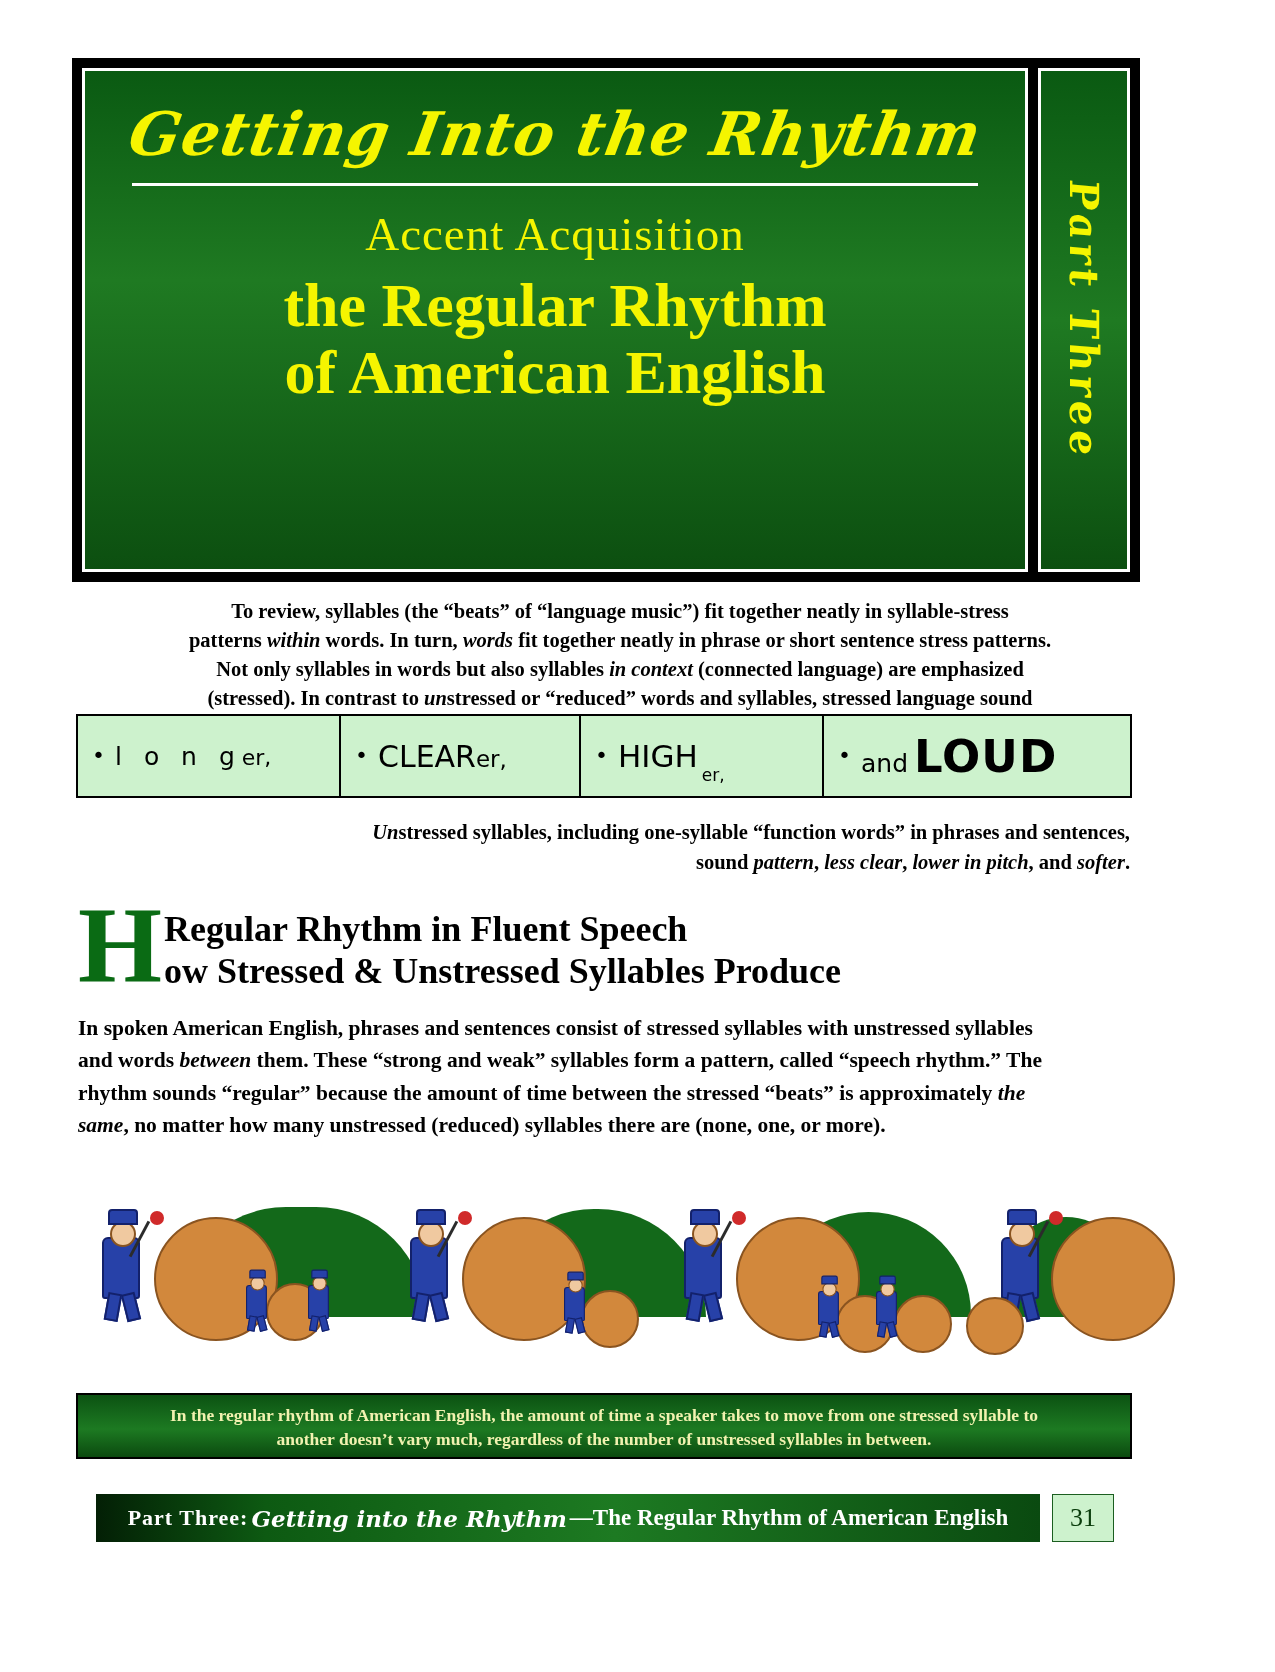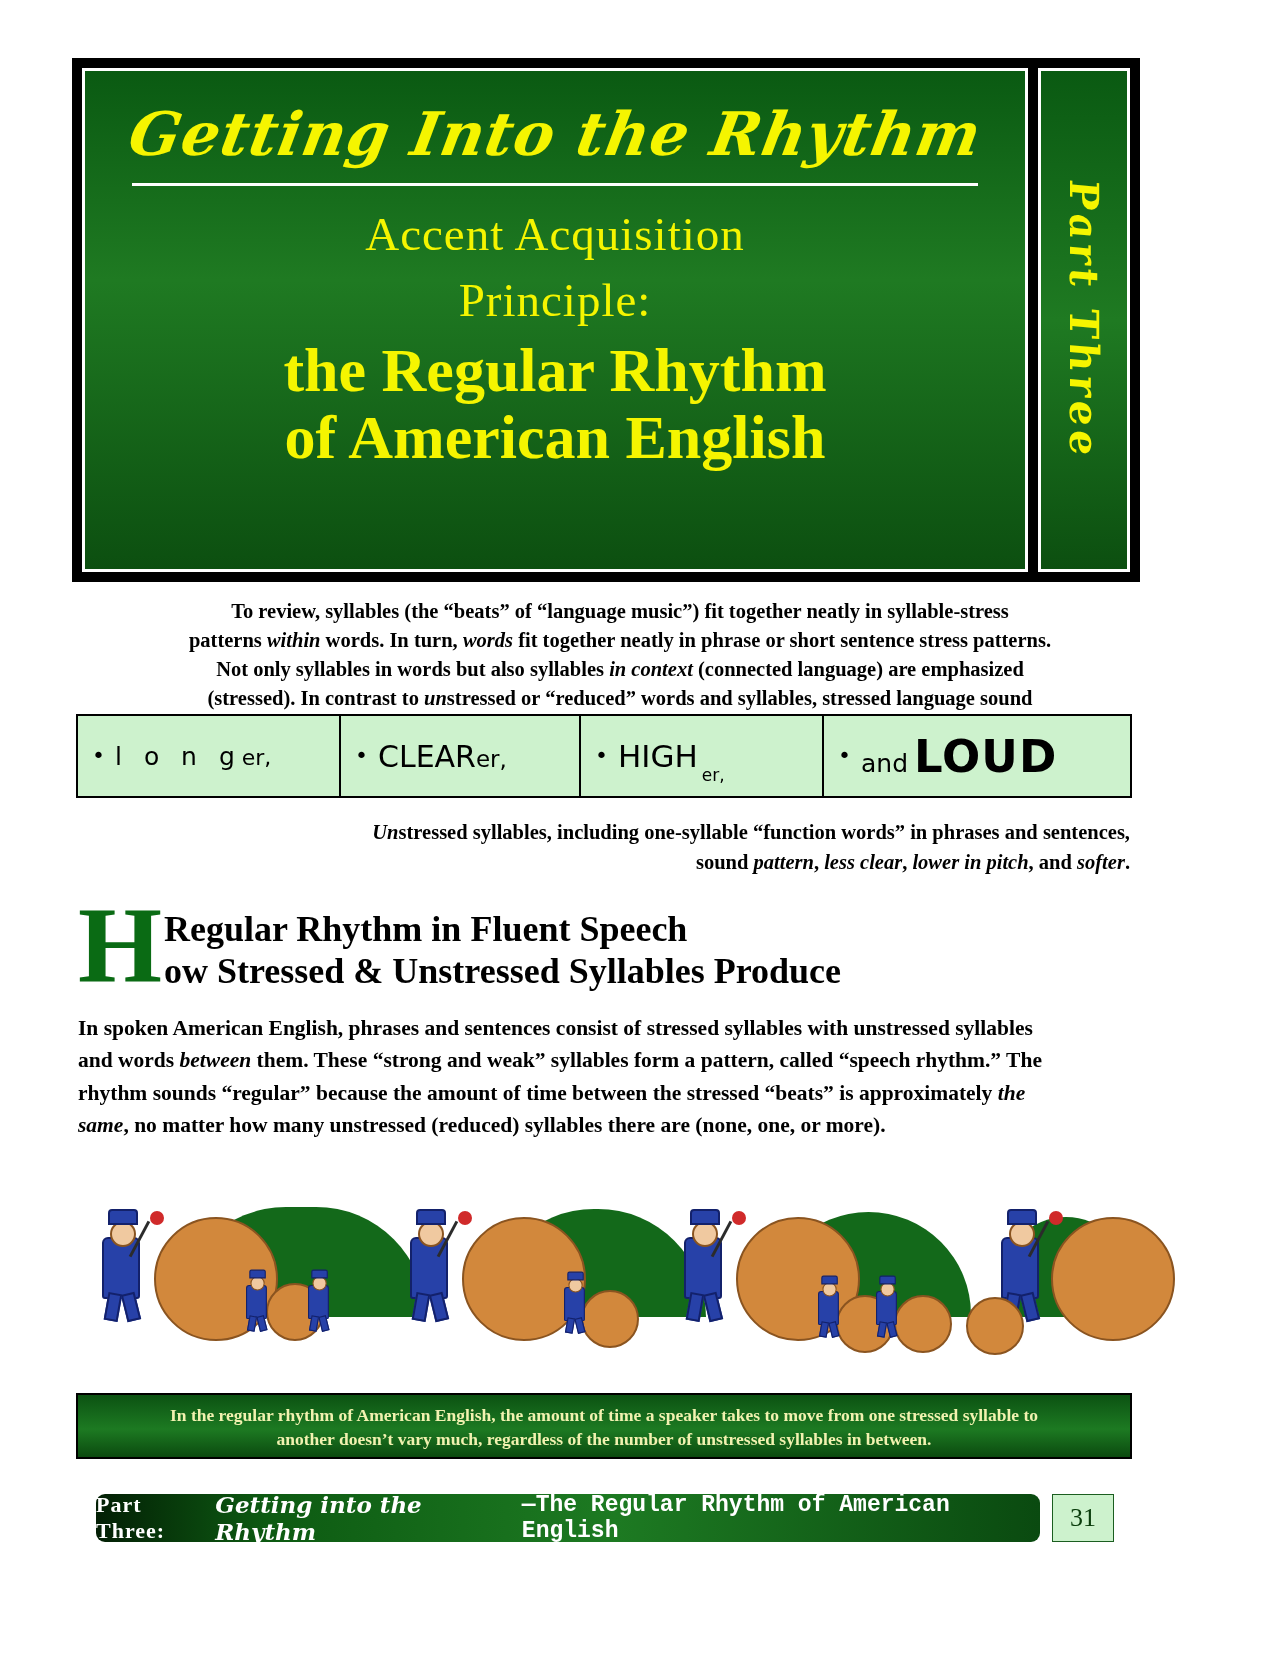--- a/index.html
+++ b/index.html
@@ -316,37 +316,36 @@
     position: absolute;
     left: 96px;
     top: 1494px;
     width: 944px;
     height: 48px;
     background: linear-gradient(to right, #031f05 0%, #0d5a12 18%, #1d7a22 55%, #0a4a10 100%);
     display: flex;
     align-items: center;
     justify-content: center;
     color: #ffffff;
-    border-radius: 9px;
   }
   .footer .smallcaps {
     font-family: "Liberation Serif", serif;
     font-weight: bold;
     font-size: 22px;
     letter-spacing: 1px;
   }
   .footer .script {
     font-family: "DejaVu Serif", serif;
     font-style: italic;
     font-weight: bold;
     font-size: 23px;
     margin: 0 3px;
   }
   .footer .rest {
-    font-family: Liberation Mono, monospace;
+    font-family: Liberation Serif, serif;
     font-weight: bold;
     font-size: 23px;
   }
   .page-num {
     position: absolute;
     left: 1052px;
     top: 1494px;
     width: 62px;
     height: 48px;
     background: #cdf2cd;
@@ -363,23 +362,20 @@
 </head>
 <body>
 
 <div class="header-wrap">
   <div class="header-main">
     <div class="script-title">Getting Into the Rhythm</div>
     <div class="rule-under-title"></div>
     <div class="smallcaps-line">
       <span class="big"></span>
       <span>Accent Acquisition</span>
-    </div>
-    <div class="smallcaps-line">
-      <span>Principle:</span>
     </div>
     <div class="bold-title">
       <div>the Regular Rhythm</div>
       <div>of American English</div>
     </div>
   </div>
   <div class="header-side">
     <div class="side-text">Part Three</div>
   </div>
 </div>

